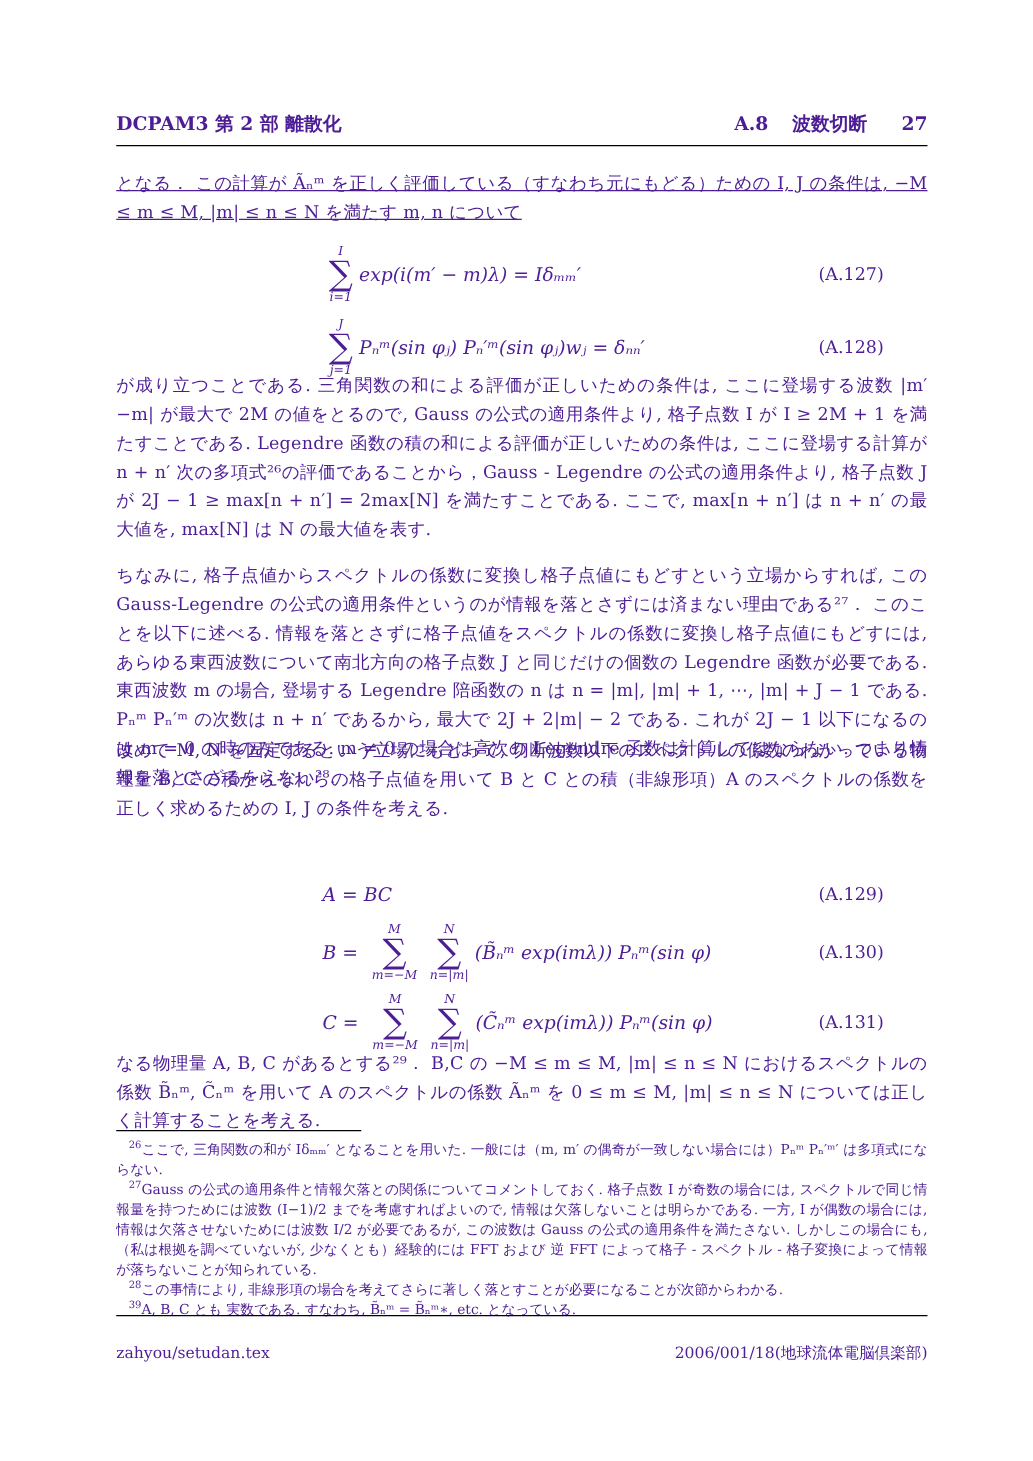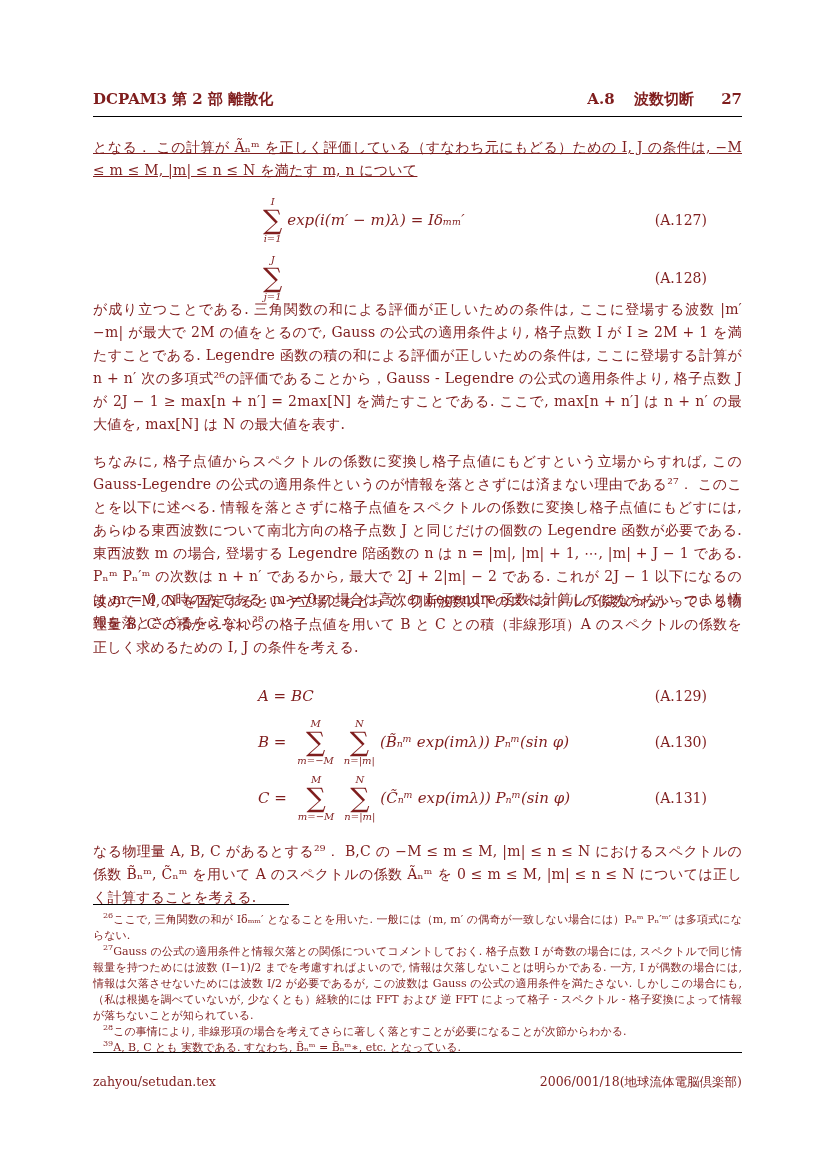--- a/index.html
+++ b/index.html
@@ -1,21 +1,21 @@
 <!DOCTYPE html>
 <html><head>
 <meta charset="utf-8">
 <style>
   html, body { margin:0; padding:0; background:#e8e8e8; }
   .page {
     position:relative;
     width:826px; height:1169px;
     background:#ffffff;
     font-family:"DejaVu Serif","Liberation Serif","DejaVu Sans",serif;
-    color:#7f1d1d;
+    color:#4c1d95;
     overflow:hidden;
     margin:0 auto;
   }
   
   .header {
     position:absolute; left:93px; top:90px; width:649px;
     display:flex; justify-content:space-between; align-items:baseline;
     font-weight:bold; font-size:15px;
     border-bottom:1.5px solid #000; padding-bottom:7px;
   }
@@ -28,21 +28,21 @@
     letter-spacing:0.2px;
   }
   .p1 { top:136px;text-decoration:underline; }
   .p2 { top:298px; }
   .p3 { top:450px; }
   .p4 { top:590px; }
   .p5 { top:840px; }
   
   .eq-block { position:absolute; left:93px; width:649px; }
   .eq-block-1 { top:196px; }
-  .eq-block-2 { top:686px; }
+  .eq-block-2 { top:706px; }
   .eq-row {
     display:flex; align-items:center;
     padding-left:165px; font-size:15px;
   }
   .eq-row.spaced { margin-bottom:10px; }
   .eq-lhs { font-style:italic; margin-right:6px; white-space:nowrap; }
   .eq-body { font-style:italic; white-space:nowrap; }
   .sum {
     display:inline-flex; flex-direction:column; align-items:center;
     margin:0 5px; line-height:1;
@@ -95,20 +95,21 @@
       </span>
       <span class="eq-body">exp(i(m′ − m)λ) = Iδₘₘ′</span>
       <span class="eq-no">(A.127)</span>
     </div>
     <div class="eq-row eq-tall">
       <span class="sum">
         <span class="limit">J</span>
         <span class="sigma">∑</span>
         <span class="limit">j=1</span>
       </span>
+      <span class="eq-body">Pₙᵐ(sin φⱼ) Pₙ′ᵐ(sin φⱼ)wⱼ = δₙₙ′</span>
       <span class="eq-no">(A.128)</span>
     </div>
   </div>
 
   <p class="body-text p2">が成り立つことである. 三角関数の和による評価が正しいための条件は, ここに登場する波数 |m′−m| が最大で 2M の値をとるので, Gauss の公式の適用条件より, 格子点数 I が I ≥ 2M + 1 を満たすことである. Legendre 函数の積の和による評価が正しいための条件は, ここに登場する計算が n + n′ 次の多項式²⁶の評価であることから，Gauss - Legendre の公式の適用条件より, 格子点数 J が 2J − 1 ≥ max[n + n′] = 2max[N] を満たすことである. ここで, max[n + n′] は n + n′ の最大値を, max[N] は N の最大値を表す.</p>
 
   <p class="body-text p3">ちなみに, 格子点値からスペクトルの係数に変換し格子点値にもどすという立場からすれば, この Gauss-Legendre の公式の適用条件というのが情報を落とさずには済まない理由である²⁷． このことを以下に述べる. 情報を落とさずに格子点値をスペクトルの係数に変換し格子点値にもどすには, あらゆる東西波数について南北方向の格子点数 J と同じだけの個数の Legendre 函数が必要である. 東西波数 m の場合, 登場する Legendre 陪函数の n は n = |m|, |m| + 1, ⋯, |m| + J − 1 である. Pₙᵐ Pₙ′ᵐ の次数は n + n′ であるから, 最大で 2J + 2|m| − 2 である. これが 2J − 1 以下になるのは m = 0 の時のみである. m ≠ 0 の場合は高次の Legendre 函数は計算してはならない. つまり情報を落とさざるをえない²⁸.</p>
 
   <p class="body-text p4">改めて M, N を固定するという立場にもどって, 切断波数以下のスペクトルの係数のわかっている物理量 B, C の積からそれらの格子点値を用いて B と C との積（非線形項）A のスペクトルの係数を正しく求めるための I, J の条件を考える.</p>
 

